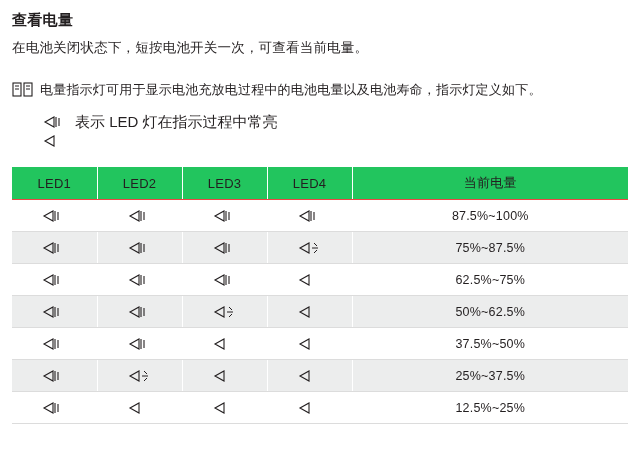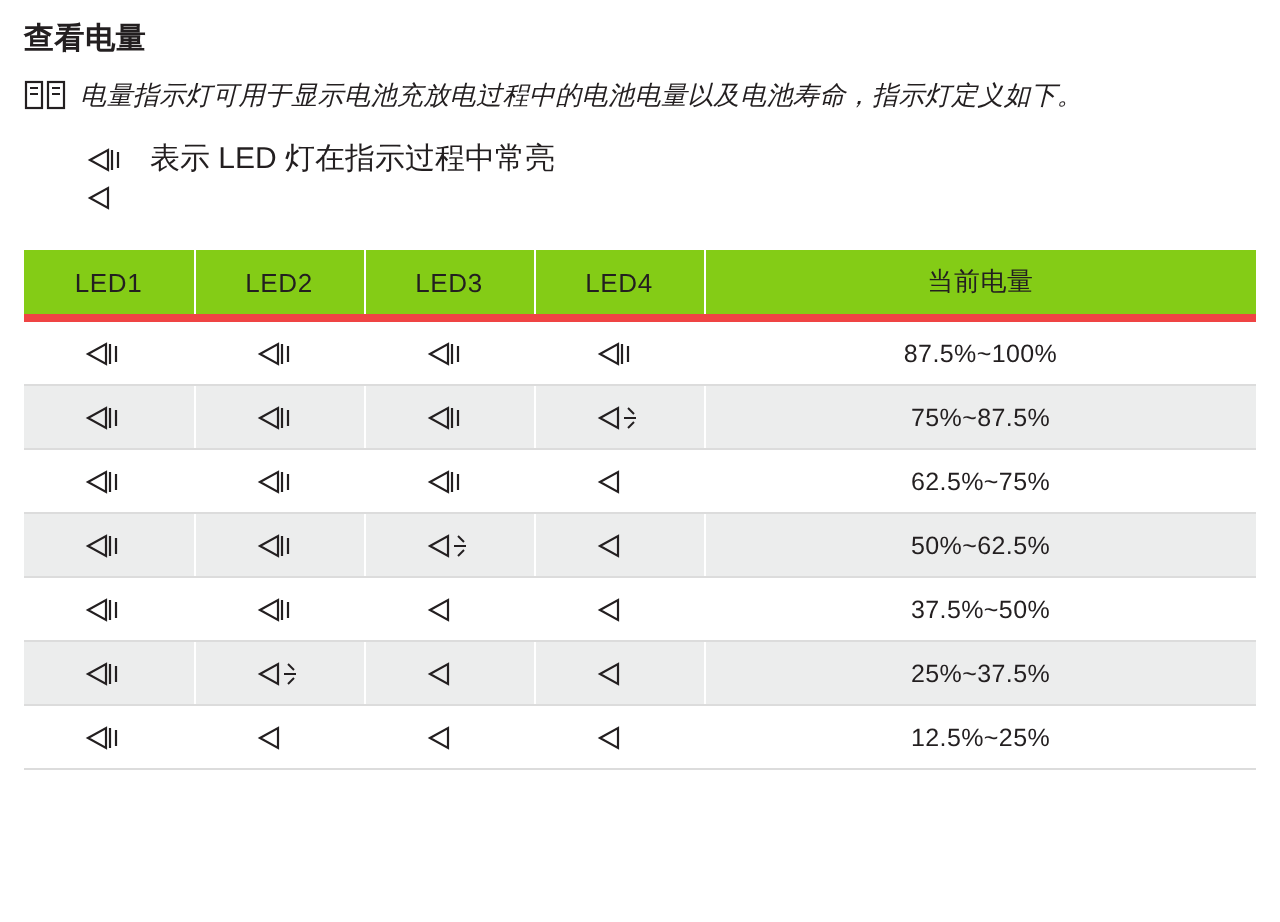--- a/index.html
+++ b/index.html
@@ -31,21 +31,20 @@
   .subtitle {
     font-size: 13.5px;
     line-height: 20px;
     margin: 0 0 22px 0;
     letter-spacing: 0.2px;
   }
   .note-row {
     display: flex;
     align-items: flex-start;
     margin: 0 0 12px 0;
-    font-style: italic;
   }
   .note-icon {
     width: 22px;
     min-width: 22px;
     height: 18px;
     margin-top: 1px;
     margin-right: 6px;
   }
   .note-text {
     font-size: 13px;
@@ -89,23 +88,23 @@
     width: 616px;
     table-layout: fixed;
     font-size: 12.5px;
   }
   table.battery col.led { width: 85px; }
   table.battery col.cap { width: 276px; }
   table.battery th {
     font-weight: normal;
     font-size: 13px;
     height: 30px;
-    background: #84cc16;
+    background: #22c55e;
     border-left: 1px solid #ffffff;
-    border-bottom: 4px solid #ef4444;
+    border-bottom: 1px solid #ef4444;
     text-align: center;
     letter-spacing: 0.3px;
   }
   table.battery th:first-child { border-left: none; }
   table.battery td {
     height: 29px;
     text-align: center;
     vertical-align: middle;
     border-left: 1px solid #ffffff;
     border-bottom: 1px solid #dcdcdc;
@@ -121,20 +120,21 @@
     height: 16px;
     vertical-align: middle;
   }
 </style>
 </head>
 <body>
 
 <div class="page">
 
   <h1 class="title">查看电量</h1>
+  <p class="subtitle">在电池关闭状态下，短按电池开关一次，可查看当前电量。</p>
 
   <div class="note-row">
     <span class="note-icon">
       <svg width="22" height="18" viewBox="0 0 22 18">
         <rect x="1" y="2" width="8" height="13" fill="none" stroke="#231f20" stroke-width="1.1"></rect>
         <rect x="12" y="2" width="8" height="13" fill="none" stroke="#231f20" stroke-width="1.1"></rect>
         <line x1="3" y1="5" x2="7" y2="5" stroke="#231f20" stroke-width="1"></line>
         <line x1="3" y1="8" x2="7" y2="8" stroke="#231f20" stroke-width="1"></line>
         <line x1="14" y1="5" x2="18" y2="5" stroke="#231f20" stroke-width="1"></line>
         <line x1="14" y1="8" x2="18" y2="8" stroke="#231f20" stroke-width="1"></line>

